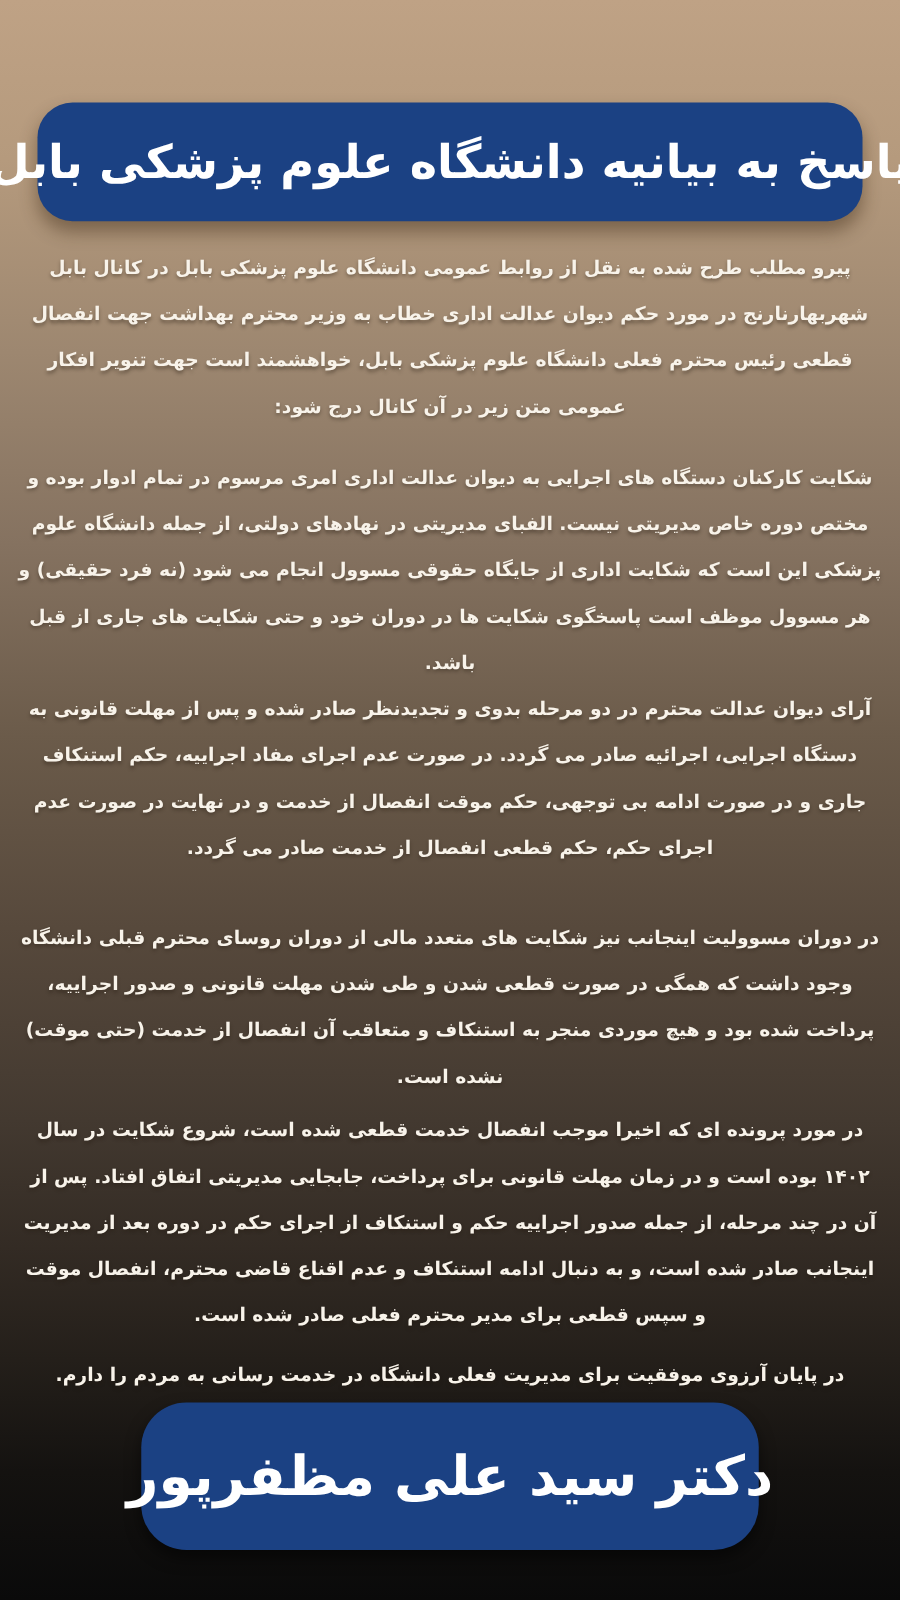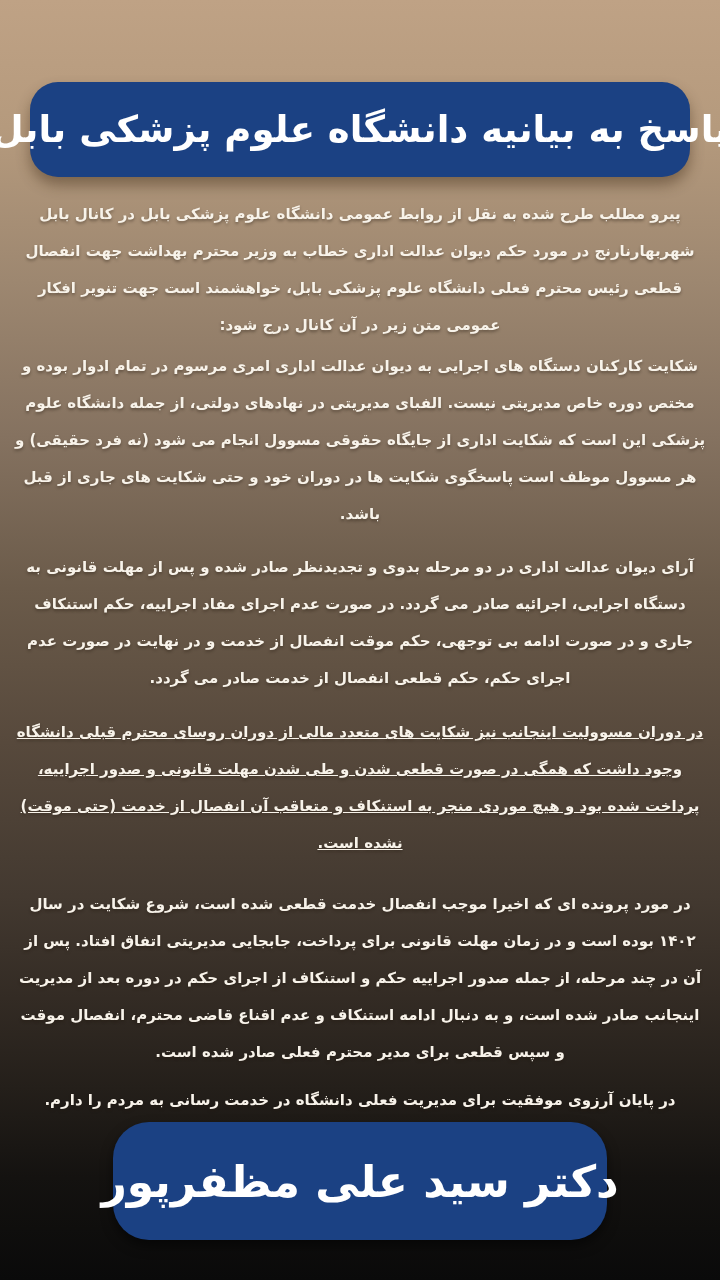--- a/index.html
+++ b/index.html
@@ -64,39 +64,39 @@
     width: 692px;
     margin: 0;
     text-align: center;
     color: var(--body-text, #f8f3ea);
     font-weight: bold;
     font-size: 15px;
     line-height: 37px;
     text-shadow: 0 2px 3px rgba(35, 25, 15, 0.4);
   }
   #p1 { top: 196px; }
-  #p2 { top: 348px; }
+  #p2 { top: 364px; }
   #p3 { top: 549px; }
-  #p4 { top: 714px; text-decoration: underline; }
+  #p4 { top: 732px; }
   #p5 { top: 886px; }
   #p6 { top: 1082px; }
 </style>
 </head>
 <body>
 
 <div class="poster">
 
   <div class="banner title-banner">
     <span>پاسخ به بیانیه دانشگاه علوم پزشکی بابل</span>
   </div>
 
   <div>
     <p id="p1" class="para">پیرو مطلب طرح شده به نقل از روابط عمومی دانشگاه علوم پزشکی بابل در کانال بابل شهربهارنارنج در مورد حکم دیوان عدالت اداری خطاب به وزیر محترم بهداشت جهت انفصال قطعی رئیس محترم فعلی دانشگاه علوم پزشکی بابل، خواهشمند است جهت تنویر افکار عمومی متن زیر در آن کانال درج شود:</p>
     <p id="p2" class="para">شکایت کارکنان دستگاه های اجرایی به دیوان عدالت اداری امری مرسوم در تمام ادوار بوده و مختص دوره خاص مدیریتی نیست. الفبای مدیریتی در نهادهای دولتی، از جمله دانشگاه علوم پزشکی این است که شکایت اداری از جایگاه حقوقی مسوول انجام می شود (نه فرد حقیقی) و هر مسوول موظف است پاسخگوی شکایت ها در دوران خود و حتی شکایت های جاری از قبل باشد.</p>
-    <p id="p3" class="para">آرای دیوان عدالت اداری در دو مرحله بدوی و تجدیدنظر صادر شده و پس از مهلت قانونی به دستگاه اجرایی، اجرائیه صادر می گردد. در صورت عدم اجرای مفاد اجراییه، حکم استنکاف جاری و در صورت ادامه بی توجهی، حکم موقت انفصال از خدمت و در نهایت در صورت عدم اجرای حکم، حکم قطعی انفصال از خدمت صادر می گردد.</p>
+    <p id="p3" class="para">آرای دیوان عدالت محترم در دو مرحله بدوی و تجدیدنظر صادر شده و پس از مهلت قانونی به دستگاه اجرایی، اجرائیه صادر می گردد. در صورت عدم اجرای مفاد اجراییه، حکم استنکاف جاری و در صورت ادامه بی توجهی، حکم موقت انفصال از خدمت و در نهایت در صورت عدم اجرای حکم، حکم قطعی انفصال از خدمت صادر می گردد.</p>
     <p id="p4" class="para">در دوران مسوولیت اینجانب نیز شکایت های متعدد مالی از دوران روسای محترم قبلی دانشگاه وجود داشت که همگی در صورت قطعی شدن و طی شدن مهلت قانونی و صدور اجراییه، پرداخت شده بود و هیچ موردی منجر به استنکاف و متعاقب آن انفصال از خدمت (حتی موقت) نشده است.</p>
     <p id="p5" class="para">در مورد پرونده ای که اخیرا موجب انفصال خدمت قطعی شده است، شروع شکایت در سال ۱۴۰۲ بوده است و در زمان مهلت قانونی برای پرداخت، جابجایی مدیریتی اتفاق افتاد. پس از آن در چند مرحله، از جمله صدور اجراییه حکم و استنکاف از اجرای حکم در دوره بعد از مدیریت اینجانب صادر شده است، و به دنبال ادامه استنکاف و عدم اقناع قاضی محترم، انفصال موقت و سپس قطعی برای مدیر محترم فعلی صادر شده است.</p>
     <p id="p6" class="para">در پایان آرزوی موفقیت برای مدیریت فعلی دانشگاه در خدمت رسانی به مردم را دارم.</p>
   </div>
 
   <div class="banner signature-banner">
     <span>دکتر سید علی مظفرپور</span>
   </div>
 
 </div>

